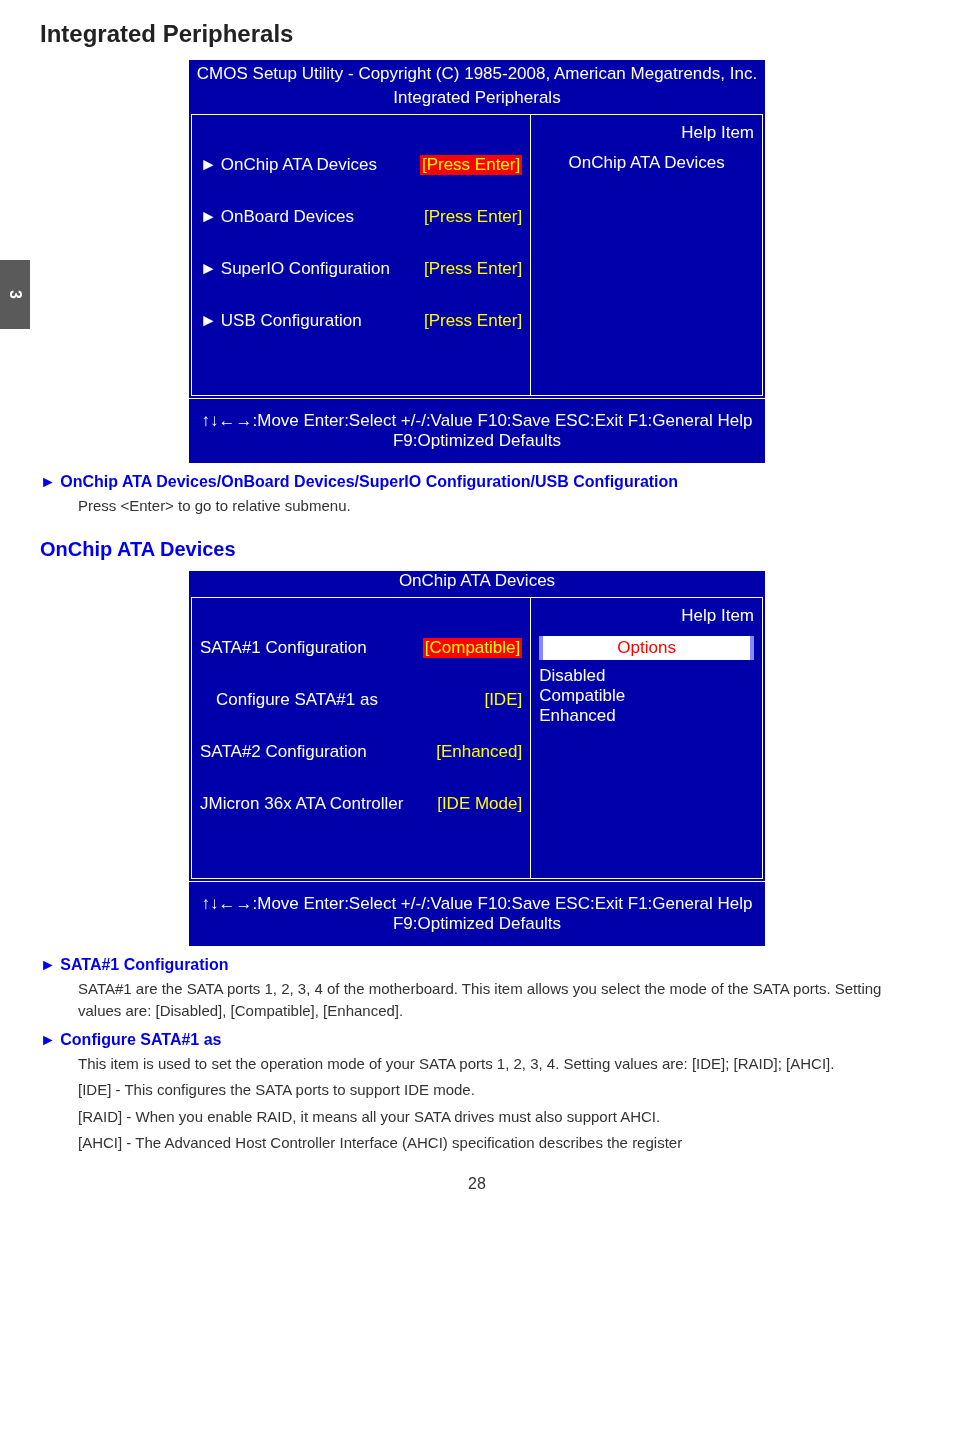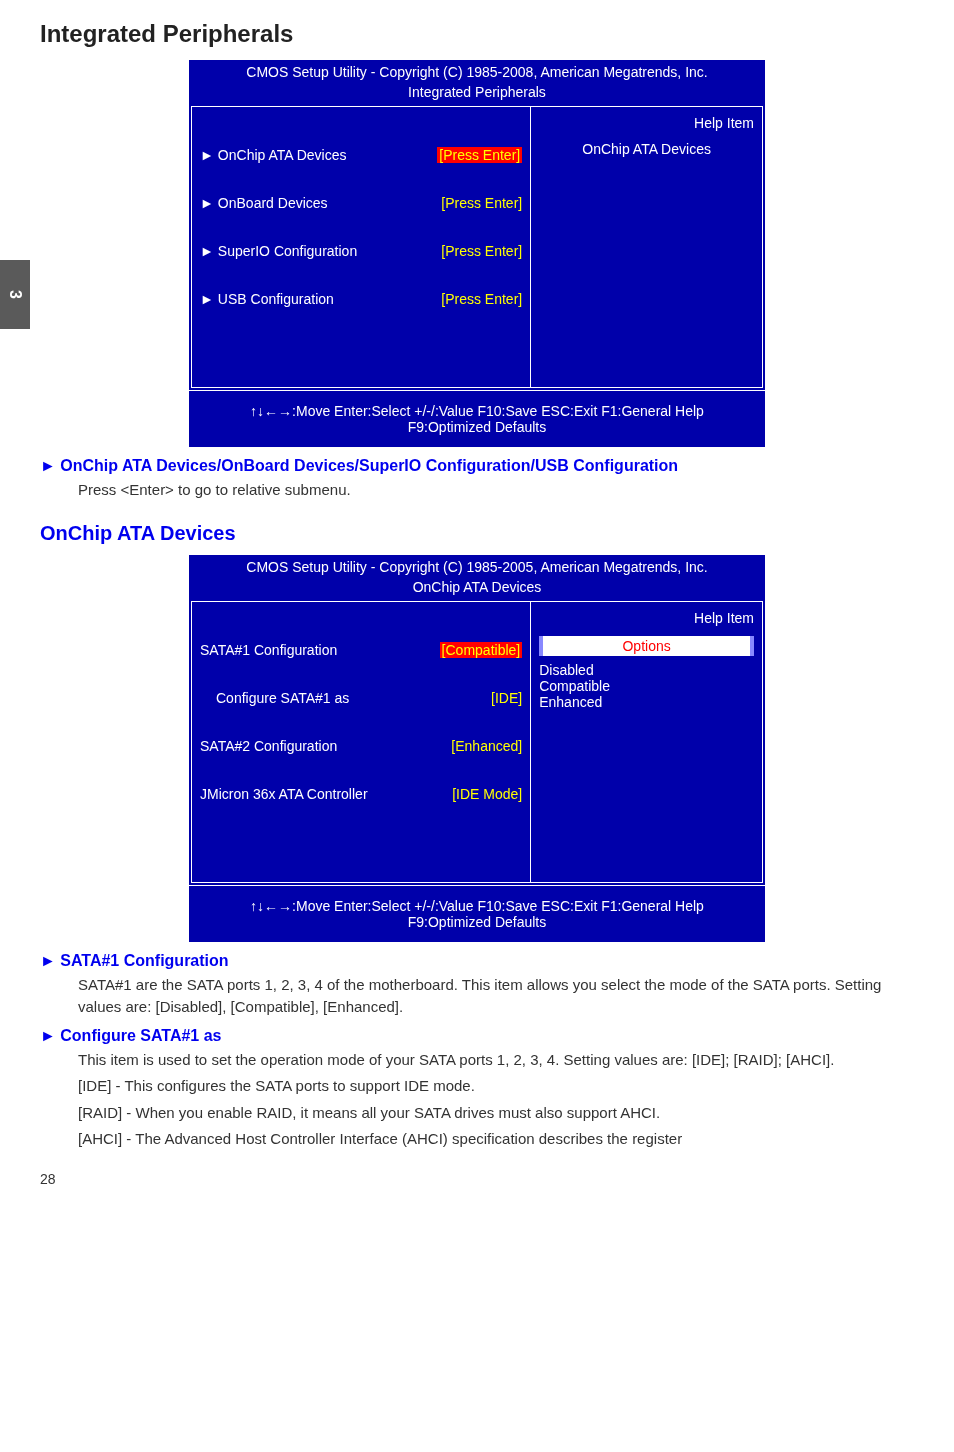--- a/index.html
+++ b/index.html
@@ -1,39 +1,39 @@
 <!DOCTYPE html>
 <html><head>
   <meta charset="utf-8">
   <style>
     * { margin: 0; padding: 0; box-sizing: border-box; }
     body { font-family: Arial, sans-serif; background: #fff; padding: 20px 40px; max-width: 954px; margin: 0 auto; color: #333; }
     .page-tab { position: absolute; left: 0; top: 260px; background: #5a5a5a; color: #fff; writing-mode: vertical-rl; padding: 30px 6px; font-weight: bold; font-size: 16px; }
     h1 { font-size: 24px; font-weight: bold; color: #222; margin-bottom: 10px; }
     h2 { font-size: 20px; font-weight: bold; color: #0000ee; margin-top: 20px; margin-bottom: 8px; }
-    .bios-box { background: #0000aa; border: 2px solid #fff; margin: 4px auto 8px auto; width: 580px; color: #fff; font-size: 14px; }
+    .bios-box { background: #0000aa; border: 2px solid #fff; margin: 4px auto 8px auto; width: 580px; color: #fff; font-size: 17px; }
     .bios-title { text-align: center; padding: 4px; color: #fff; }
     .bios-subtitle { text-align: center; padding-bottom: 4px; color: #fff; }
     .bios-wrap { border: 1px solid #fff; margin: 2px; }
     .bios-body { display: flex; min-height: 280px; }
     .bios-left { flex: 1.5; padding: 8px; border-right: 1px solid #fff; }
     .bios-right { flex: 1; padding: 8px; }
     .bios-row { display: flex; justify-content: space-between; margin-bottom: 2px; margin-top: 32px; }
     .bios-arrow { color: #fff; margin-right: 4px; }
     .bios-item { color: #fff; }
     .bios-val { color: #ffff00; margin-left: auto; padding-left: 20px; }
     .bios-val-hl { background: #ff0000; color: #ffff00; padding: 0 2px; }
     .bios-help-title { text-align: right; color: #fff; margin-bottom: 10px; }
     .bios-help-text { text-align: center; color: #fff; }
     .bios-options-hdr { background: #ffffff; text-align: center; color: #ff0000; margin: 6px 0; padding: 2px; border-left: 4px solid #8888ff; border-right: 4px solid #8888ff; }
     .bios-foot { text-align: center; padding: 12px; border-top: 1px solid #fff; color: #fff; }
     .section-head { color: #0000ee; font-weight: bold; margin-top: 8px; }
     .body-text { margin-left: 38px; margin-top: 4px; margin-bottom: 4px; font-size: 15px; color: #333; line-height: 1.5; }
     .triangle { font-family: Arial; }
-    .page-num { text-align: left; margin-top: 20px; color: #333; font-size: 14px; }
+    .page-num { text-align: center; margin-top: 20px; color: #333; font-size: 16px; }
   </style>
 </head>
 <body>
 
 <div class="page-tab">3</div>
 
 <h1>Integrated Peripherals</h1>
 
 <div class="bios-box">
   <div class="bios-title">CMOS Setup Utility - Copyright (C) 1985-2008, American Megatrends, Inc.</div>
@@ -69,21 +69,20 @@
     <div>F9:Optimized Defaults</div>
   </div>
 </div>
 
 <div class="section-head">► OnChip ATA Devices/OnBoard Devices/SuperIO Configuration/USB Configuration</div>
 <div class="body-text">Press &lt;Enter&gt; to go to relative submenu.</div>
 
 <h2>OnChip ATA Devices</h2>
 
 <div class="bios-box">
-  <div class="bios-title">CMOS Setup Utility - Copyright (C) 1985-2005, American Megatrends, Inc.</div>
   <div class="bios-subtitle">OnChip ATA Devices</div>
   <div class="bios-wrap">
   <div class="bios-body">
     <div class="bios-left">
       <div class="bios-row">
             <span class="bios-item">SATA#1 Configuration</span>
             <span class="bios-val-hl">[Compatible]</span>
           </div>
       <div class="bios-row" style="padding-left:16px;">
             <span class="bios-item">Configure SATA#1 as</span>

